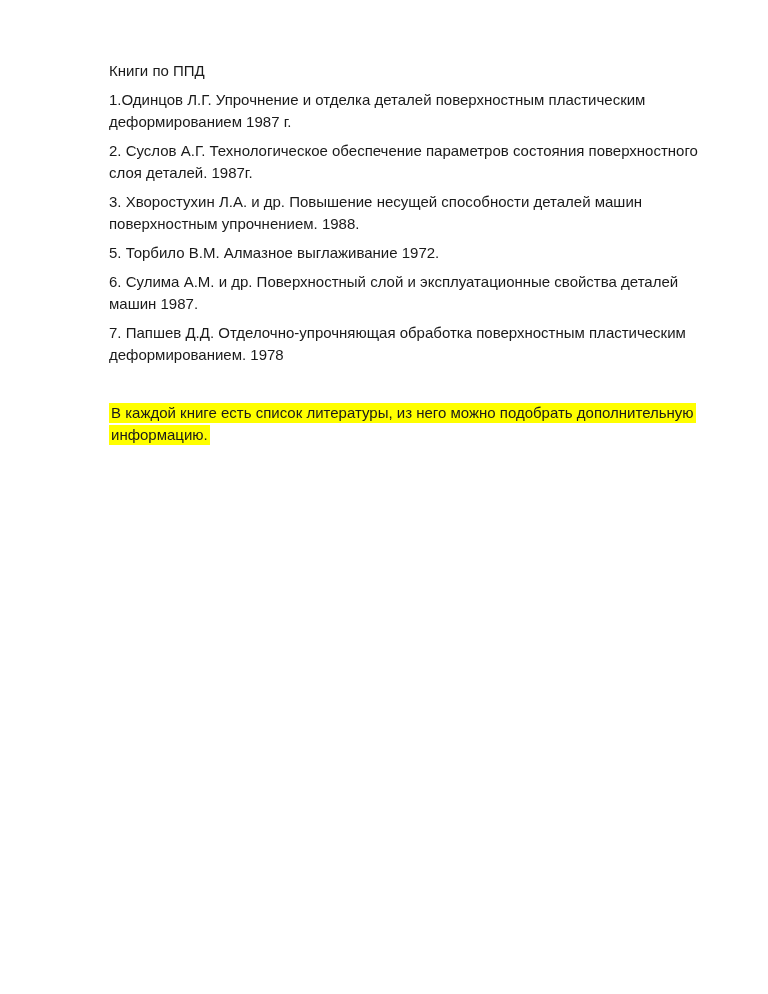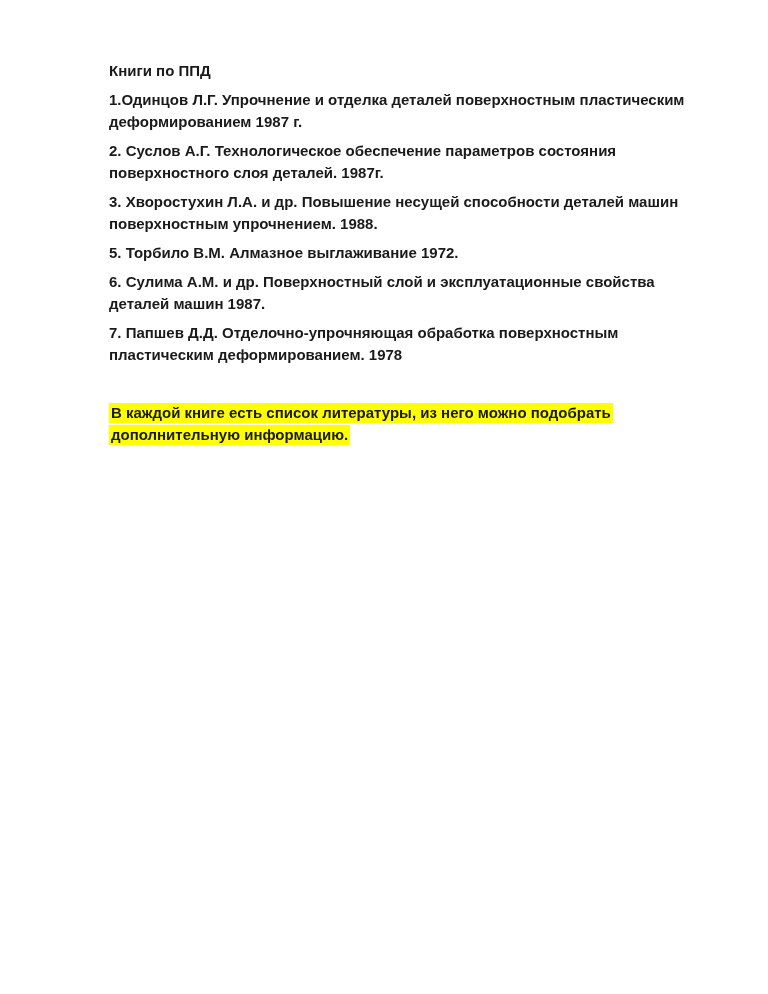--- a/index.html
+++ b/index.html
@@ -16,24 +16,23 @@
     padding: 60px 59px 0 109px;
     font-family: "Liberation Sans", "DejaVu Sans", sans-serif;
     font-size: 15px;
     line-height: 22px;
     color: #1a1a1a;
     overflow: hidden;
   }
   .para {
     margin: 0 0 7px 0;
     max-width: 602px;
-    font-weight: bold;
   }
   .para.b {
-    font-weight: bold;
+    font-weight: normal;
   }
   .spacer {
     height: 29px;
   }
   mark.hl {
     background: #ffff00;
     color: #1a1a1a;
     padding: 1px 2px 2px 2px;
     -webkit-box-decoration-break: clone;
     box-decoration-break: clone;

